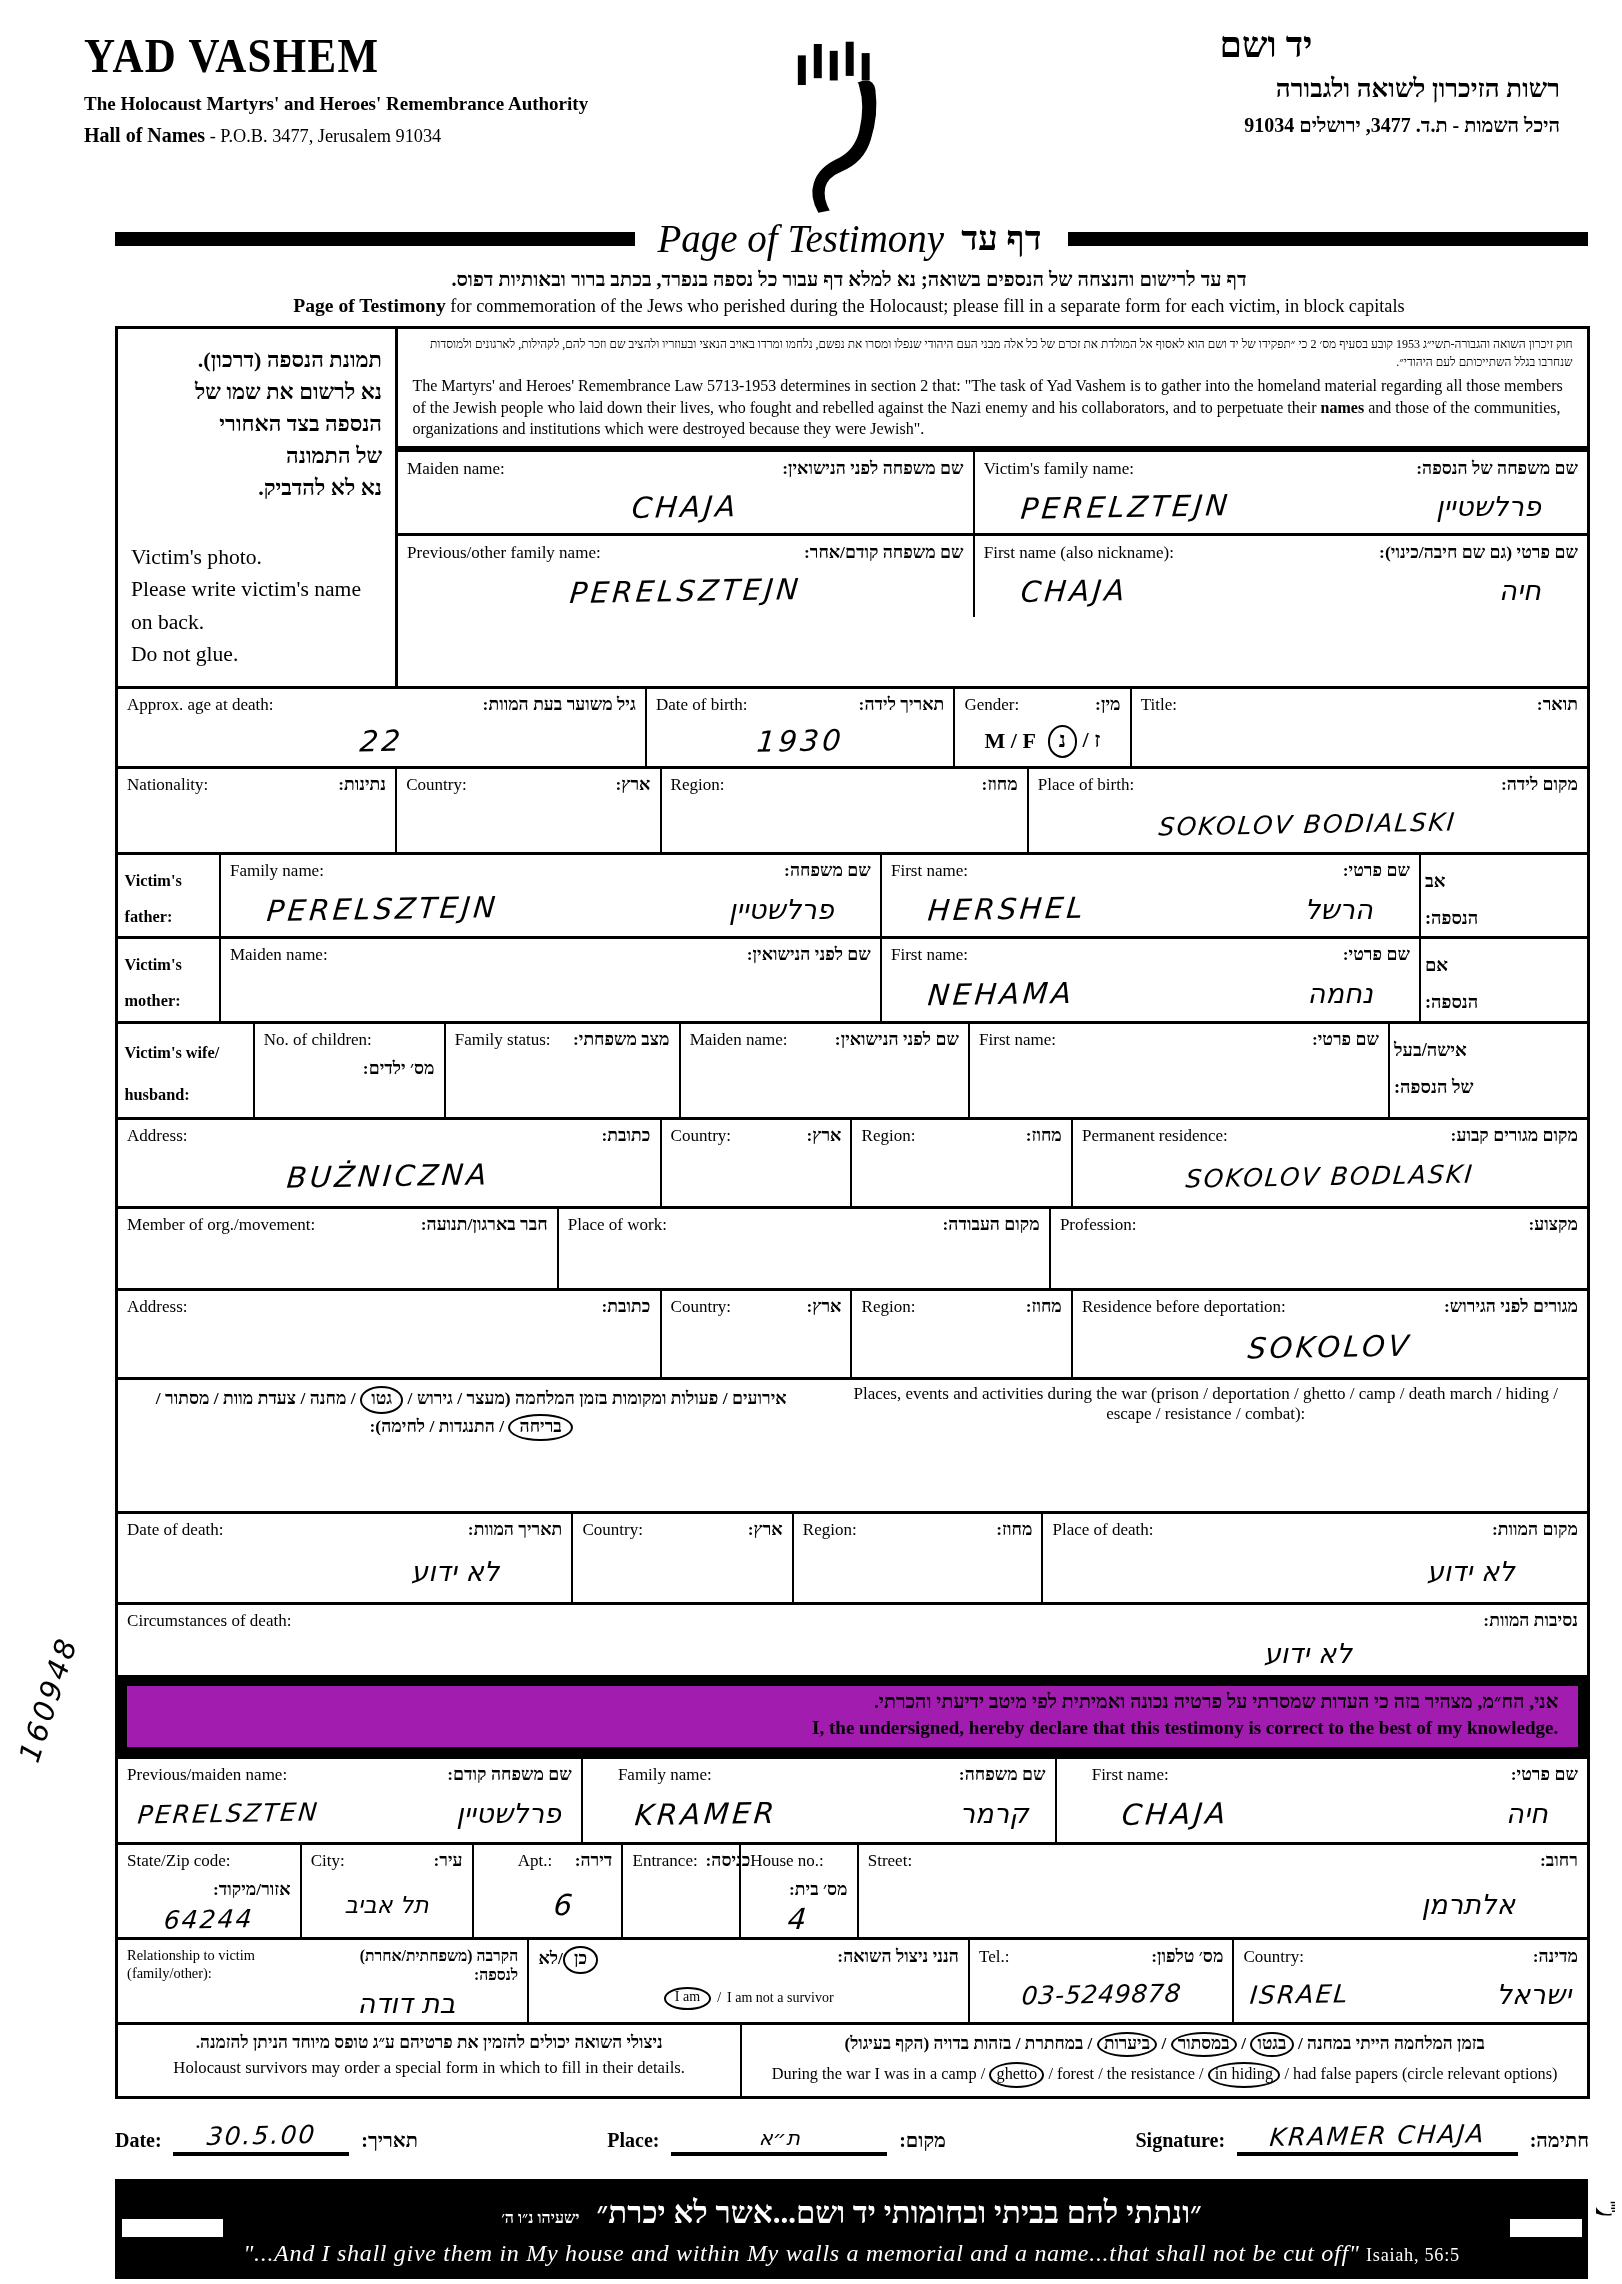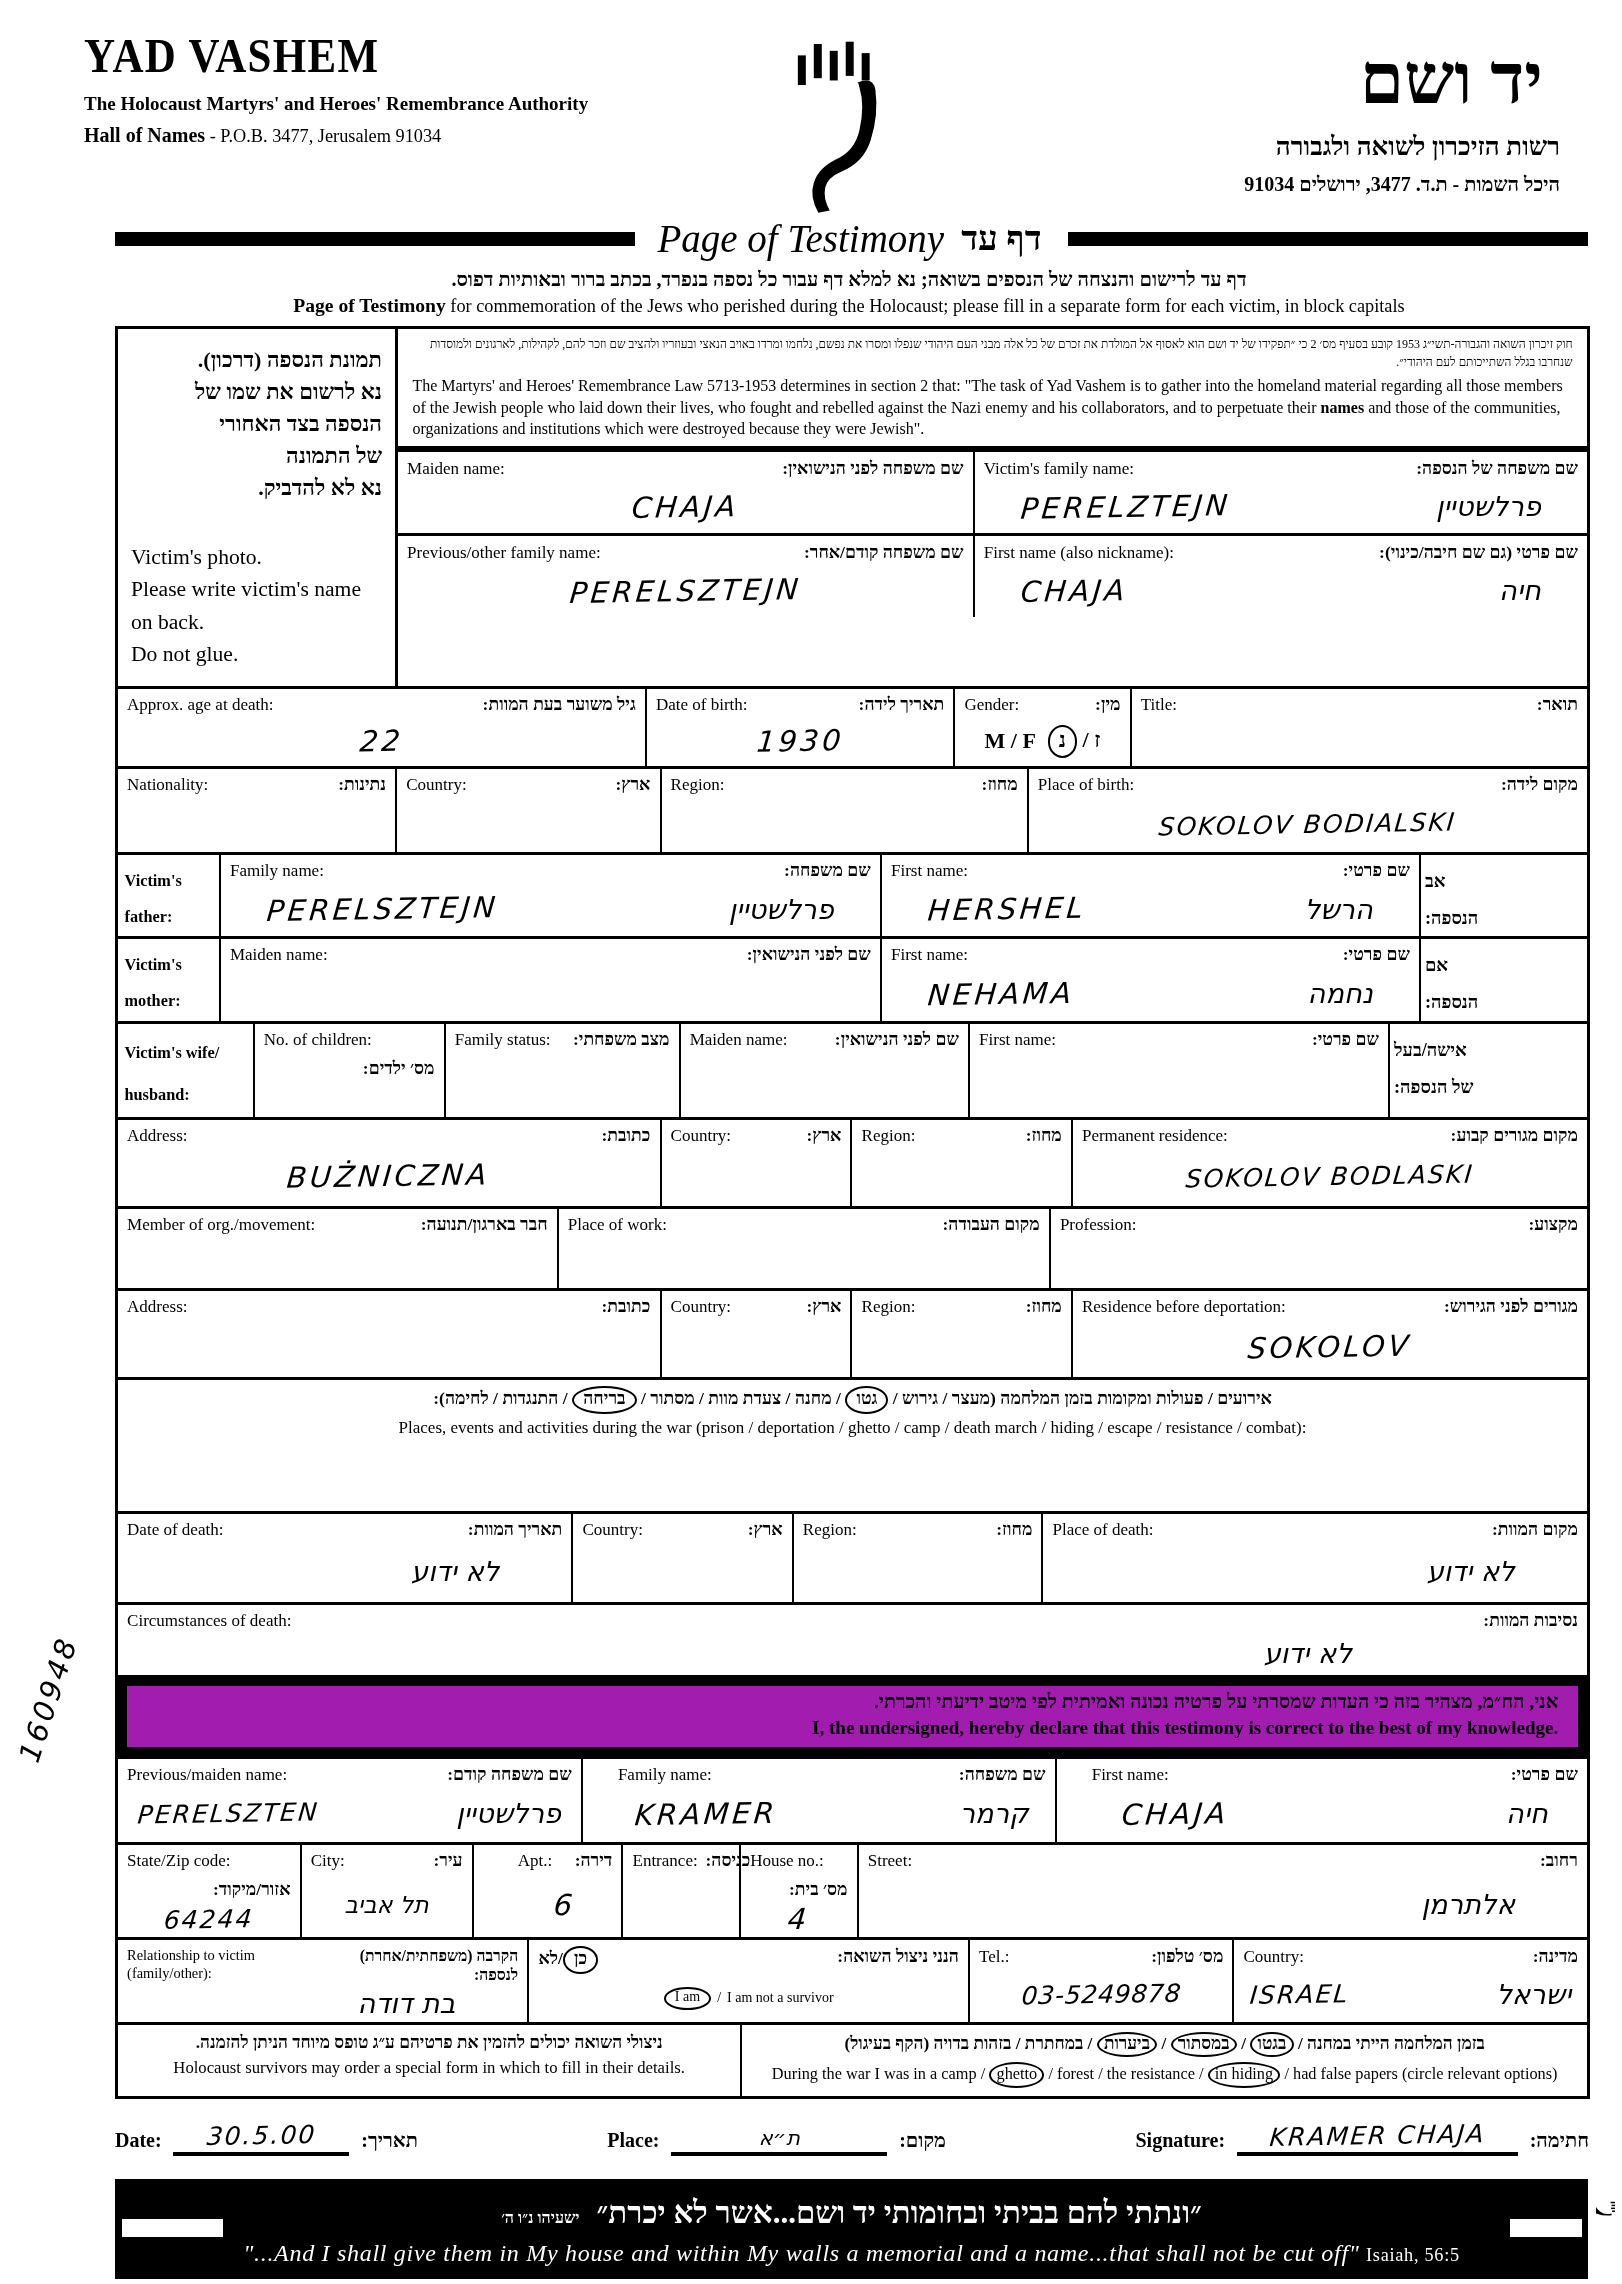--- a/index.html
+++ b/index.html
@@ -11,21 +11,21 @@
   .header{display:flex;justify-content:space-between;align-items:flex-start;
           margin:27.4px 62px 0 84px;}
   .h-left{width:640px;}
   .h-title{font-size:43px;font-weight:bold;letter-spacing:1.3px;margin:0;
            transform:scaleY(1.15);transform-origin:left top;white-space:nowrap;}
   .h-sub{font-size:19px;font-weight:bold;margin:17px 0 0 0;white-space:nowrap;}
   .h-hall{font-size:18.3px;margin:9.1px 0 0 0;white-space:nowrap;}
   .h-hall b{font-size:20px;}
   .h-logo{width:114px;margin-top:2.6px;flex:0 0 auto;}
   .h-right{text-align:right;direction:rtl;width:588px;}
-  .hr-title{font-size:71px;font-weight:bold;margin:17px;line-height:1;}
+  .hr-title{font-size:36px;font-weight:bold;margin:0;line-height:1;text-align:center;}
   .hr-sub{font-size:26px;font-weight:bold;margin:10.5px 0 0 0;}
   .hr-hall{font-size:20px;font-weight:bold;margin:10.5px 0 0 0;}
 
   
   .title-row{display:flex;align-items:center;margin:1.3px 34px 0 115px;}
   .tbar{flex:1;height:13.7px;background:#000;}
   .t-en{font-style:italic;font-size:39px;margin:0 17px 0 22px;white-space:nowrap;}
   .t-he{font-size:35px;font-weight:bold;direction:rtl;margin-right:26px;white-space:nowrap;}
 
   .intro{text-align:center;margin:6.5px 39px 9.1px 115px;}
@@ -441,21 +441,21 @@
         <div class="lbl">
             <span class="en">Residence before deportation:</span>
             <span class="he">מגורים לפני הגירוש:</span>
           </div>
         <div class="val">
             <span class="hw">SOKOLOV</span>
           </div>
       </div>
     </div>
 
-    <div class="frow" style="min-height:134px;flex-direction:column;">
+    <div class="frow" style="min-height:134px;flex-direction:row;">
       <div class="ev-he"><span>אירועים / פעולות ומקומות בזמן המלחמה (מעצר / גירוש / </span><span class="circle">גטו</span><span> / מחנה / צעדת מוות / מסתור / </span><span class="circle">בריחה</span><span> / התנגדות / לחימה):</span></div>
       <div class="ev-en">Places, events and activities during the war (prison / deportation / ghetto / camp / death march / hiding / escape / resistance / combat):</div>
     </div>
 
     <div class="frow" style="min-height:91px;">
       <div class="c" style="width:31%;">
         <div class="lbl">
             <span class="en">Date of death:</span>
             <span class="he">תאריך המוות:</span>
           </div>

